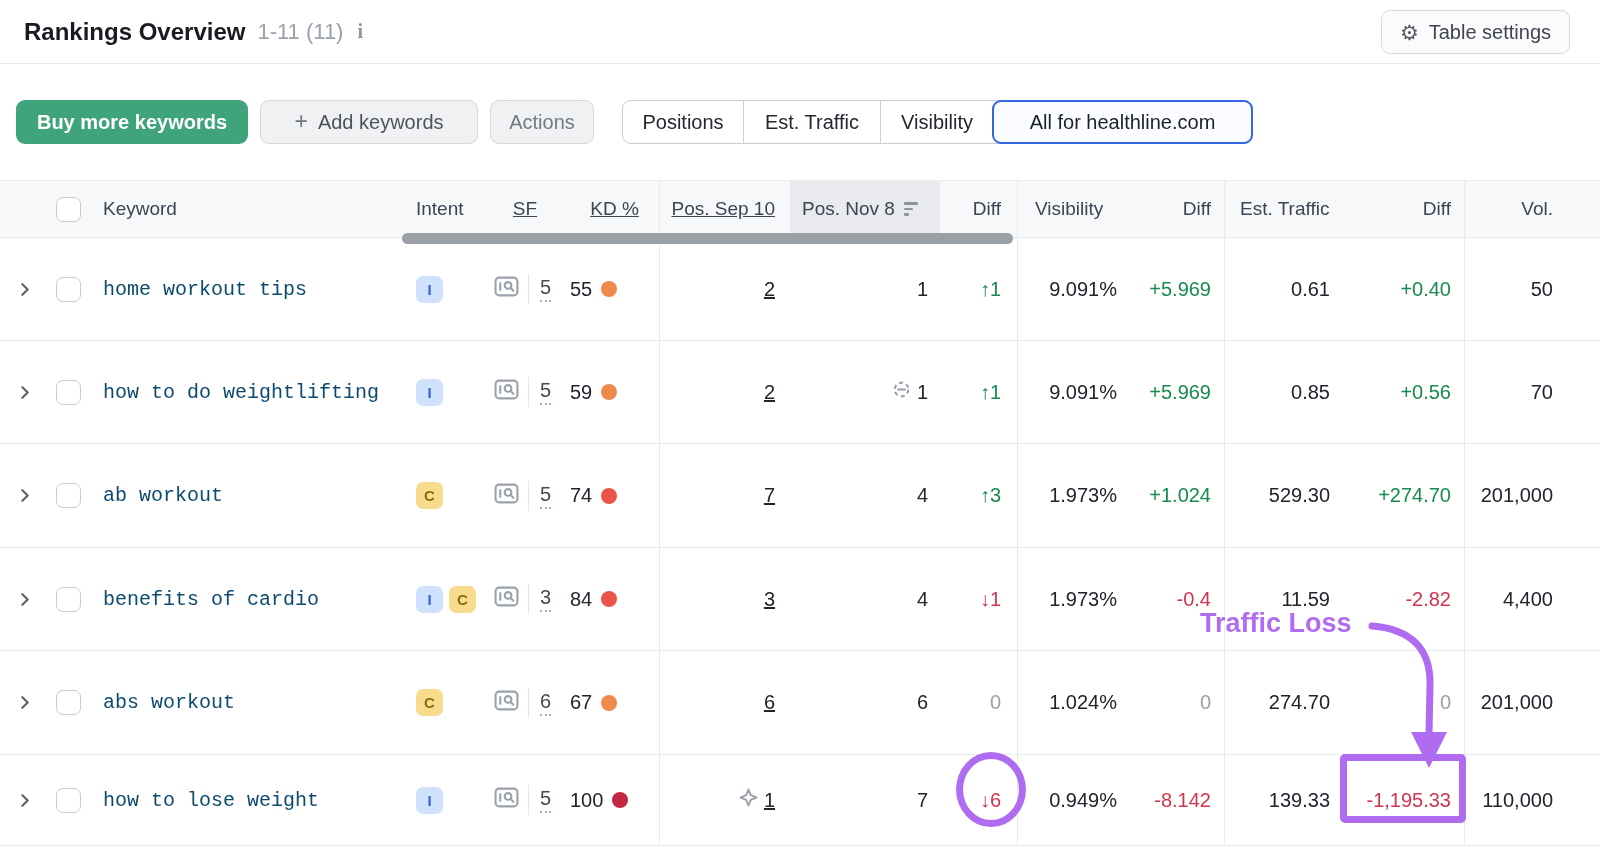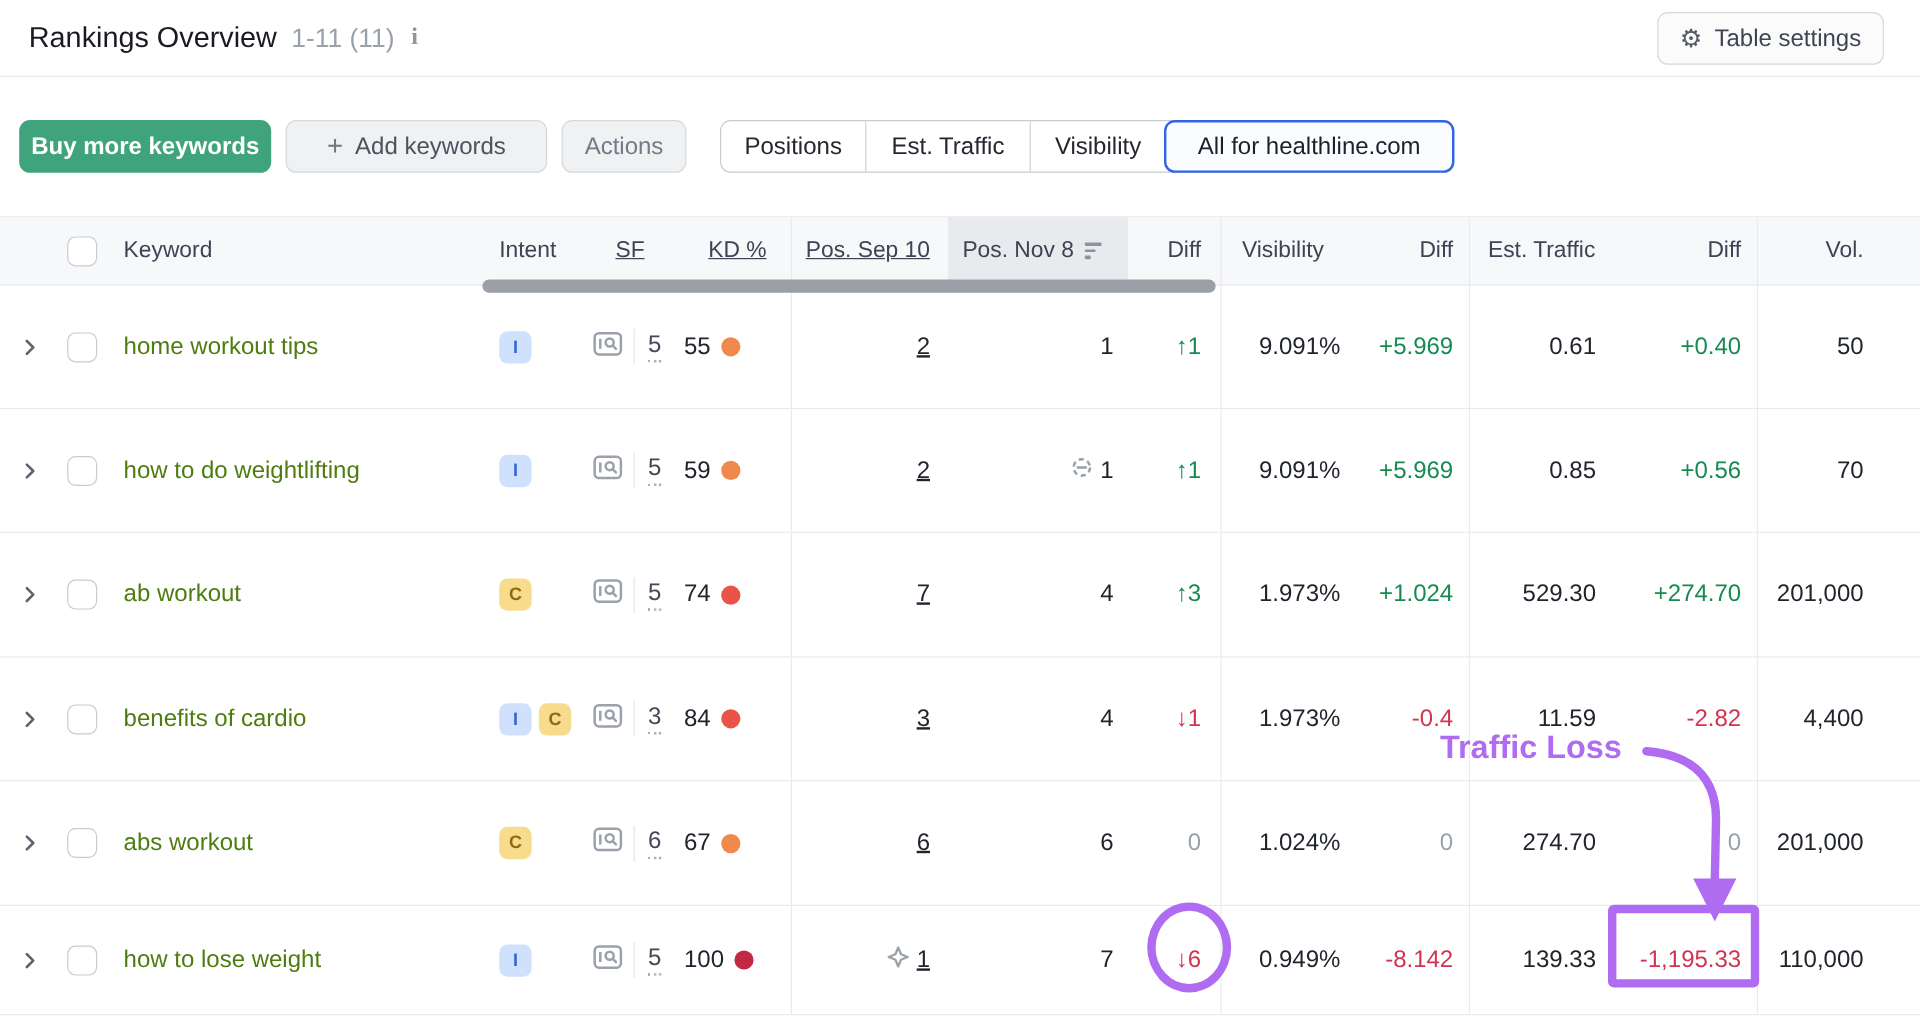--- a/index.html
+++ b/index.html
@@ -2,39 +2,39 @@
 <html><head>
 <meta charset="utf-8">
 <style>
   html,body{margin:0;padding:0;background:#fff;}
   .page{position:relative;width:1600px;height:856px;background:#fff;overflow:hidden;
         font-family:"Liberation Sans",sans-serif;color:#20242c;}
 
   
   .titlebar{position:relative;height:64px;border-bottom:1px solid #e8eaee;
             display:flex;align-items:center;padding:0 24px;box-sizing:border-box;}
-  .title{font-size:24px;font-weight:400;color:#181b22;}
+  .title{font-size:24px;font-weight:700;color:#181b22;}
   .range{font-size:22px;color:#9aa1ab;margin-left:12px;}
   .info-i{font-family:"Liberation Serif",serif;font-weight:700;font-size:20px;color:#8f96a0;margin-left:14px;}
   .settings-btn{position:absolute;right:30px;top:10px;height:42px;display:flex;align-items:center;
             gap:10px;padding:0 18px;background:#fbfbfc;border:1px solid #d5d8dd;border-radius:9px;
             font-size:20px;color:#3f4552;cursor:pointer;}
   .gear{font-size:21px;color:#555c66;line-height:1;}
 
   
   .toolbar{position:absolute;left:16px;top:100px;right:0;height:44px;display:flex;align-items:stretch;}
   .btn{display:flex;align-items:center;justify-content:center;border-radius:9px;font-size:20px;box-sizing:border-box;cursor:pointer;}
-  .btn-buy{width:210px;background:#3fa37c;color:#fff;font-weight:600;}
+  .btn-buy{width:232px;background:#3fa37c;color:#fff;font-weight:600;}
   .btn-add{width:218px;margin-left:12px;background:#f0f1f3;border:1px solid #d5d8dc;color:#4c525e;gap:10px;}
   .plus{font-size:23px;color:#6f7581;line-height:1;margin-top:-2px;}
   .btn-actions{width:104px;margin-left:12px;background:#f0f1f3;border:1px solid #d5d8dc;color:#737a87;}
   .segctl{display:flex;margin-left:28px;border:1px solid #c8ccd2;border-radius:9px;background:#fff;box-sizing:border-box;}
   .seg{display:flex;align-items:center;justify-content:center;font-size:20px;color:#23272f;cursor:pointer;box-sizing:border-box;}
   .seg.mid{border-left:1px solid #cdd1d6;}
-  .seg.s1{width:120px;} .seg.s2{width:137px;} .seg.s3{width:113px;} .seg.s4{width:242px;}
+  .seg.s1{width:120px;} .seg.s2{width:137px;} .seg.s3{width:113px;} .seg.s4{width:261px;}
   .seg.active{border:2px solid #3366e5;border-radius:9px;background:#fafcff;margin:-1px;z-index:2;color:#1c2028;}
 
   
   .tbl{position:absolute;left:0;top:180px;width:1600px;}
   .grid{display:grid;grid-template-columns:48px 40px 312px 80px 90px 90px 130px 150px 78px 107px 100px 115px 125px 135px;}
   .thead{height:56px;background:#f7f8fa;border-top:1px solid #ecedf1;border-bottom:1px solid #e6e8ec;
          font-size:19px;color:#3e4454;}
   .th,.td{display:flex;align-items:center;box-sizing:border-box;min-width:0;} .centerc{justify-content:center;text-decoration:underline;}
   .gsep{border-right:1px solid #e9eaee;}
   .hl{background:#e8eaee;}
@@ -49,21 +49,21 @@
   .c-vis{justify-content:flex-end;padding-right:8px;}
   .c-d2{justify-content:flex-end;padding-right:13px;}
   .c-tr{justify-content:flex-end;padding-right:10px;}
   .c-d3{justify-content:flex-end;padding-right:13px;}
   .c-vol{justify-content:flex-end;padding-right:47px;}
   .h-new{padding-left:12px;gap:9px;}
   .h-vis{padding-left:17px;} .h-tr{padding-left:15px;}
 
   .chev{display:flex;}
   .checkbox{width:23px;height:23px;border:1.5px solid #c7ccd3;border-radius:7px;background:#fff;cursor:pointer;}
-  .kwlink{color:#4d7c0f;cursor:pointer;white-space:nowrap;}
+  .kwlink{color:#0c4a6e;cursor:pointer;white-space:nowrap;font-family:Liberation Mono, monospace;}
   .badge{width:27px;height:27px;border-radius:7px;display:flex;align-items:center;justify-content:center;
          font-size:15px;font-weight:700;}
   .badge-i{background:#cfe1fc;color:#3367cf;}
   .badge-c{background:#f7dc8e;color:#8f6a0e;}
   .sf-div{width:1px;height:30px;background:#e3e5e8;margin:0 11px 0 9px;}
   .sf-val{color:#434a55;border-bottom:2px dotted #aab0b9;padding-bottom:1px;cursor:pointer;}
   .dot{width:16px;height:16px;border-radius:50%;}
   .dot-orange{background:#ef8a4c;} .dot-red{background:#ea5348;} .dot-darkred{background:#c22843;}
   .up{color:#178a50;} .down{color:#d23350;} .zero{color:#9aa1ab;}
   .sorticon{display:flex;flex-direction:column;gap:3px;}

